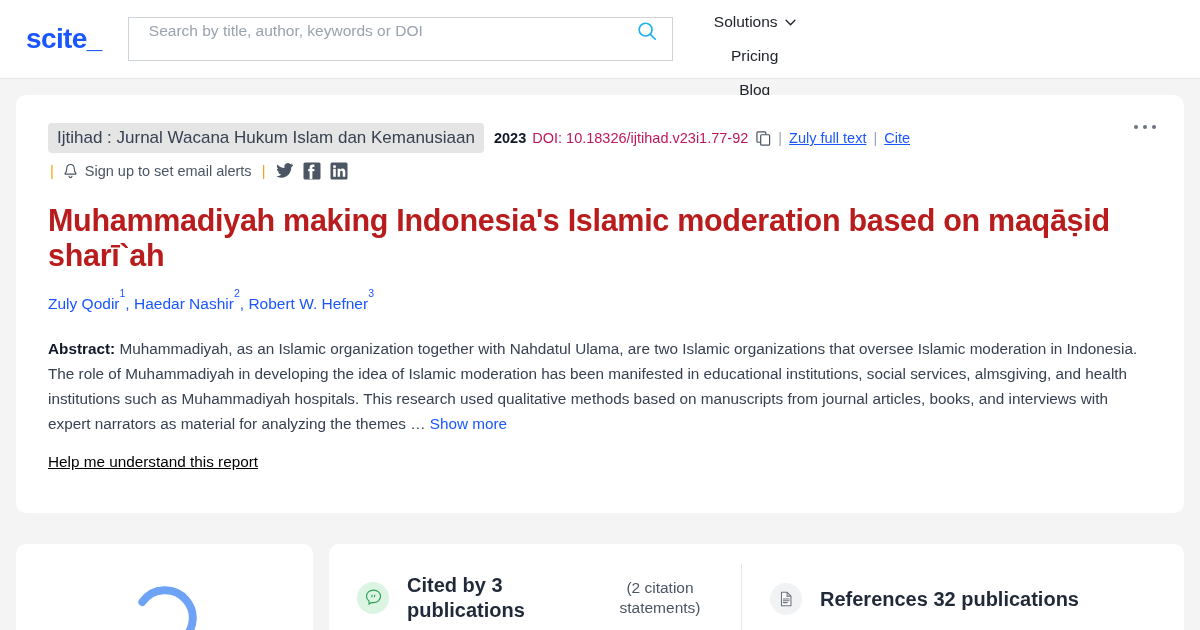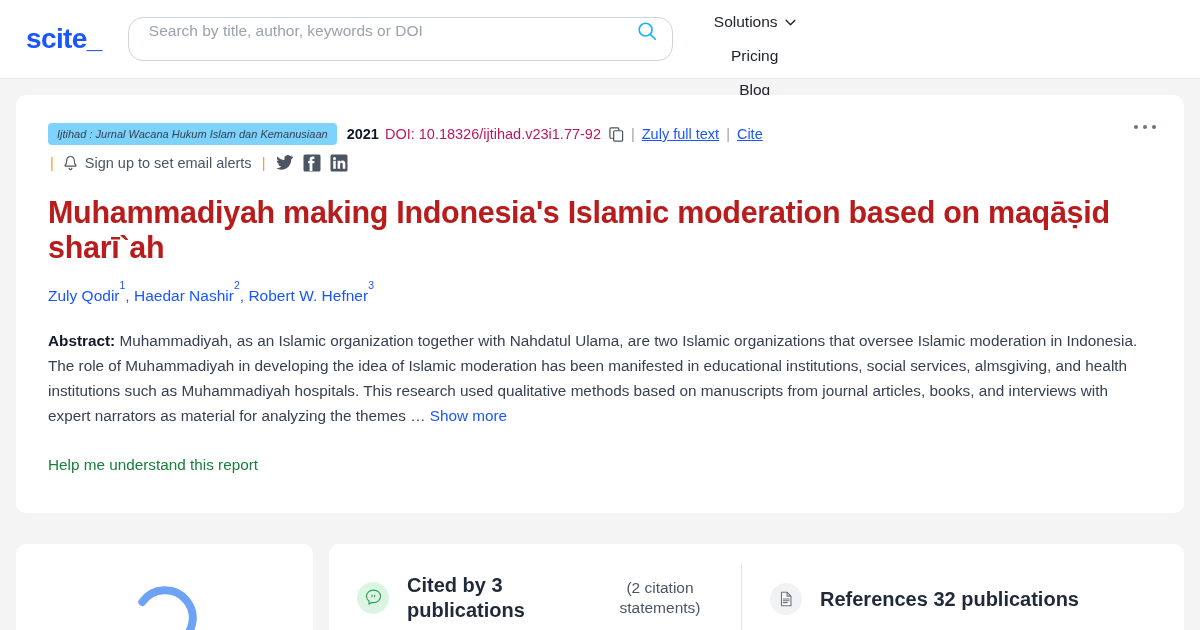--- a/index.html
+++ b/index.html
@@ -28,21 +28,21 @@
     color: #1a56ff;
     letter-spacing: -0.6px;
     margin-right: 26px;
     user-select: none;
     font-family: "Liberation Sans", sans-serif;
   }
   .search-box {
     width: 545px;
     height: 44px;
     border: 1px solid #cfd4da;
-    border-radius: 15px;
+    border-radius: 0;
     display: flex;
     align-items: center;
     padding: 0 14px 16px 18px;
     background: #fff;
     gap: 48px;
   }
   .search-box input {
     flex: 1;
     border: none;
     outline: none;
@@ -97,27 +97,26 @@
 
   .meta-row {
     display: flex;
     align-items: center;
     flex-wrap: nowrap;
     font-size: 14.5px;
     color: #374151;
     margin-bottom: 5px;
   }
   .journal-pill {
-    background: #7dd3fc;
+    background: #e5e5e5;
     border-radius: 4px;
     padding: 5px 9px;
     color: #374151;
-    font-size: 11px;
+    font-size: 17px;
     white-space: nowrap;
-    font-style: italic;
   }
   .year { font-weight: 700; color: #111827; margin-left: 10px; }
   .doi { margin-left: 6px; color: #be185d; white-space: nowrap; }
   .copy-icon { margin-left: 8px; width: 15px; height: 15px; display:block; cursor: pointer; }
   .sep { color: #9ca3af; margin: 0 7px; }
   .link { color: #1a56ff; text-decoration: underline; cursor: pointer; }
 
   .alerts-row {
     display: flex;
     align-items: center;
@@ -155,23 +154,24 @@
     font-size: 15.3px;
     line-height: 1.63;
     color: #374151;
     max-width: 1096px;
   }
   .abstract b { color: #111827; font-weight: 700; }
   .showmore { color: #1a56ff; cursor: pointer; }
 
   .help-link {
     display: inline-block;
-    margin-top: 27px;
+    margin-top: 16px;
     font-size: 15.3px;
-    color: #15803d;
+    color: #000000;
+    text-decoration: underline;
     cursor: pointer;
   }
 
   
   .bottom {
     display: flex;
     gap: 16px;
     padding: 0 16px;
     margin-top: 15px;
     align-items: stretch;
@@ -273,21 +273,21 @@
   <div class="card">
 
     <div class="kebab">
       <span></span>
       <span></span>
       <span></span>
     </div>
 
     <div class="meta-row">
       <span class="journal-pill">Ijtihad : Jurnal Wacana Hukum Islam dan Kemanusiaan</span>
-      <span class="year">2021</span>
+      <span class="year">2023</span>
       <span class="doi">DOI: 10.18326/ijtihad.v23i1.77-92</span>
       <svg class="copy-icon" viewBox="0 0 16 16" fill="none">
         <rect x="1" y="1" width="9.5" height="11" rx="1" stroke="#4b5563" stroke-width="1.3"></rect>
         <rect x="5" y="4" width="9.5" height="11" rx="1" fill="#ffffff" stroke="#4b5563" stroke-width="1.3"></rect>
       </svg>
       <span class="sep">|</span>
       <span class="link">Zuly full text</span>
       <span class="sep">|</span>
       <span class="link">Cite</span>
     </div>

